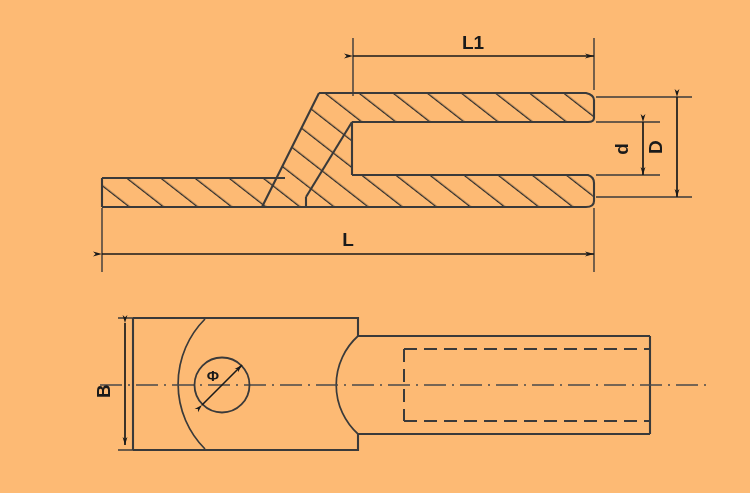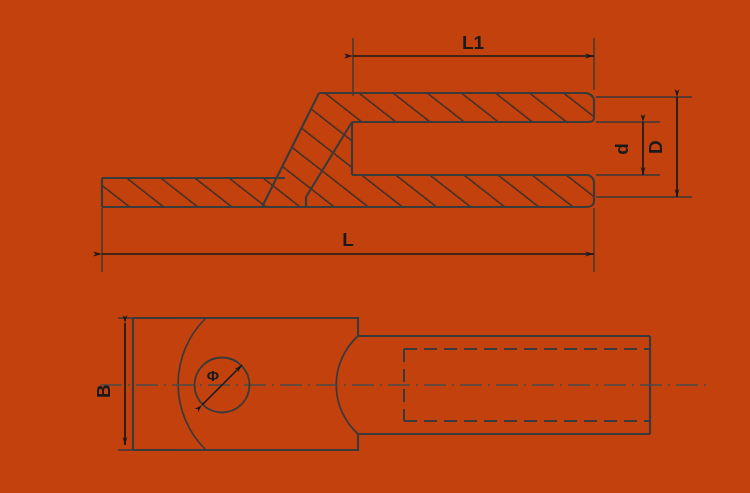--- a/index.html
+++ b/index.html
@@ -8,21 +8,21 @@
     padding: 0;
     background: #ffffff;
   }
   body {
     font-family: "Liberation Sans", sans-serif;
   }
   #drawing-root {
     position: relative;
     width: 750px;
     height: 493px;
-    background: #c2410c;
+    background: #fdba74;
     overflow: hidden;
     text-align: right;
   }
   #drawing-svg {
     display: block;
     width: 750px;
     height: 493px;
   }
   .dim-label {
     font-family: "Liberation Sans", sans-serif;

